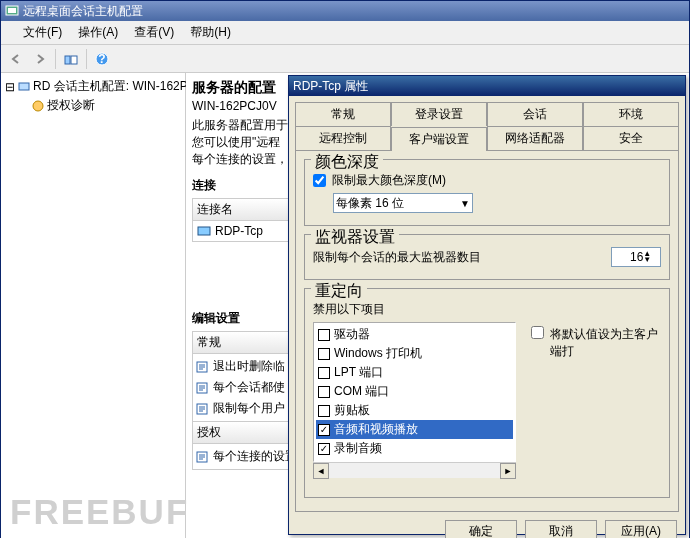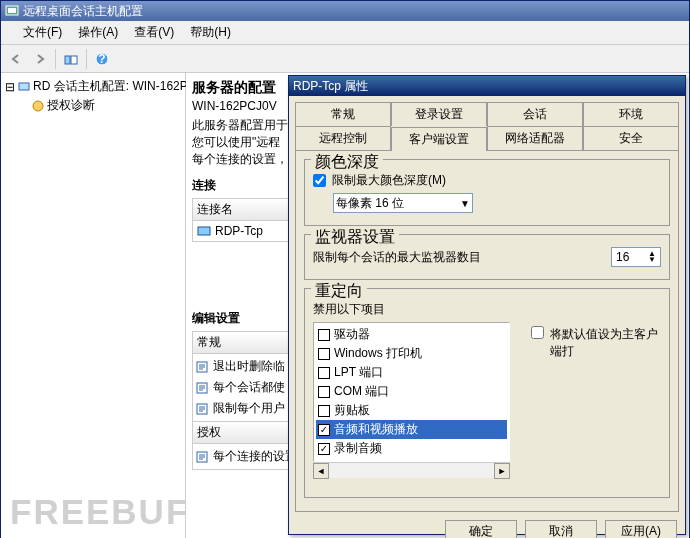--- a/index.html
+++ b/index.html
@@ -42,21 +42,21 @@
 .tab { padding: 3px 0; border: 1px solid #999; border-bottom: none; background: #ece9d8; cursor: pointer; font-size: 12px; text-align: center; flex: 1; }
 .tab.active { background: #ece9d8; position: relative; top: 1px; z-index: 2; font-weight: normal; }
 .tab-content { margin: 0 6px; border: 1px solid #999; background: #ece9d8; padding: 8px; height: 362px; overflow: hidden; }
 
 .group { border: 1px solid #999; padding: 8px; margin-bottom: 8px; position: relative; }
 .group-title { position: absolute; top: -8px; left: 6px; background: #ece9d8; padding: 0 4px; font-size: 16px; }
 .row { display: flex; align-items: center; gap: 6px; margin: 4px 0; }
 .row input[type=checkbox] { width: 13px; height: 13px; }
 .select { border: 1px solid #7f9db9; background: #fff; padding: 1px 2px; height: 20px; width: 140px; display: flex; align-items: center; justify-content: space-between; }
 .select .arrow { font-size: 10px; }
-.numinput { border: 1px solid #7f9db9; background: #fff; padding: 1px 4px; width: 50px; height: 20px; display: flex; align-items: center; justify-content: space-between; margin-left: 20px; }
+.numinput { border: 1px solid #7f9db9; background: #fff; padding: 1px 18px; width: 50px; height: 20px; display: flex; align-items: center; justify-content: space-between; margin-left: 20px; }
 .checklist { border: 1px inset #fff; background: #fff; height: 140px; overflow: auto; padding: 2px; }
 .check-item { display: flex; align-items: center; gap: 4px; padding: 1px 2px; }
 .check-item.selected { background: #316ac5; color: #fff; }
 .check-item .cbox { width: 12px; height: 12px; border: 1px solid #000; background: #fff; display: inline-flex; align-items: center; justify-content: center; font-size: 10px; line-height: 1; color: #000; }
 .scrollbar-h { height: 16px; background: #e8e8e8; border-top: 1px solid #ccc; display: flex; }
 .scrollbar-h .arrow-btn { width: 16px; height: 16px; background: #ece9d8; border: 1px solid #999; display: flex; align-items: center; justify-content: center; font-size: 9px; }
 .scrollbar-h .track { flex: 1; background: #f0f0f0; }
 
 .dialog-buttons { display: flex; justify-content: flex-end; gap: 8px; padding: 8px; }
 .dlg-btn { min-width: 72px; height: 22px; border: 1px solid #999; background: #ece9d8; cursor: pointer; padding: 0 8px; }
@@ -247,21 +247,21 @@
           <span style="font-size:8px;line-height:0.7">▲<br>▼</span>
         </div>
       </div>
     </div>
 
     <div class="group" style="height:210px">
       <span class="group-title">重定向</span>
       <div class="row">
           <span>禁用以下项目</span>
         </div>
-      <div style="display:flex; gap:21px">
+      <div style="display:flex; gap:15px">
         <div style="flex:1">
           <div class="checklist" id="redirect-list">
               <div class="check-item">
                 <span class="cbox"></span>
                 <span>驱动器</span>
               </div>
               <div class="check-item">
                 <span class="cbox"></span>
                 <span>Windows 打印机</span>
               </div>

